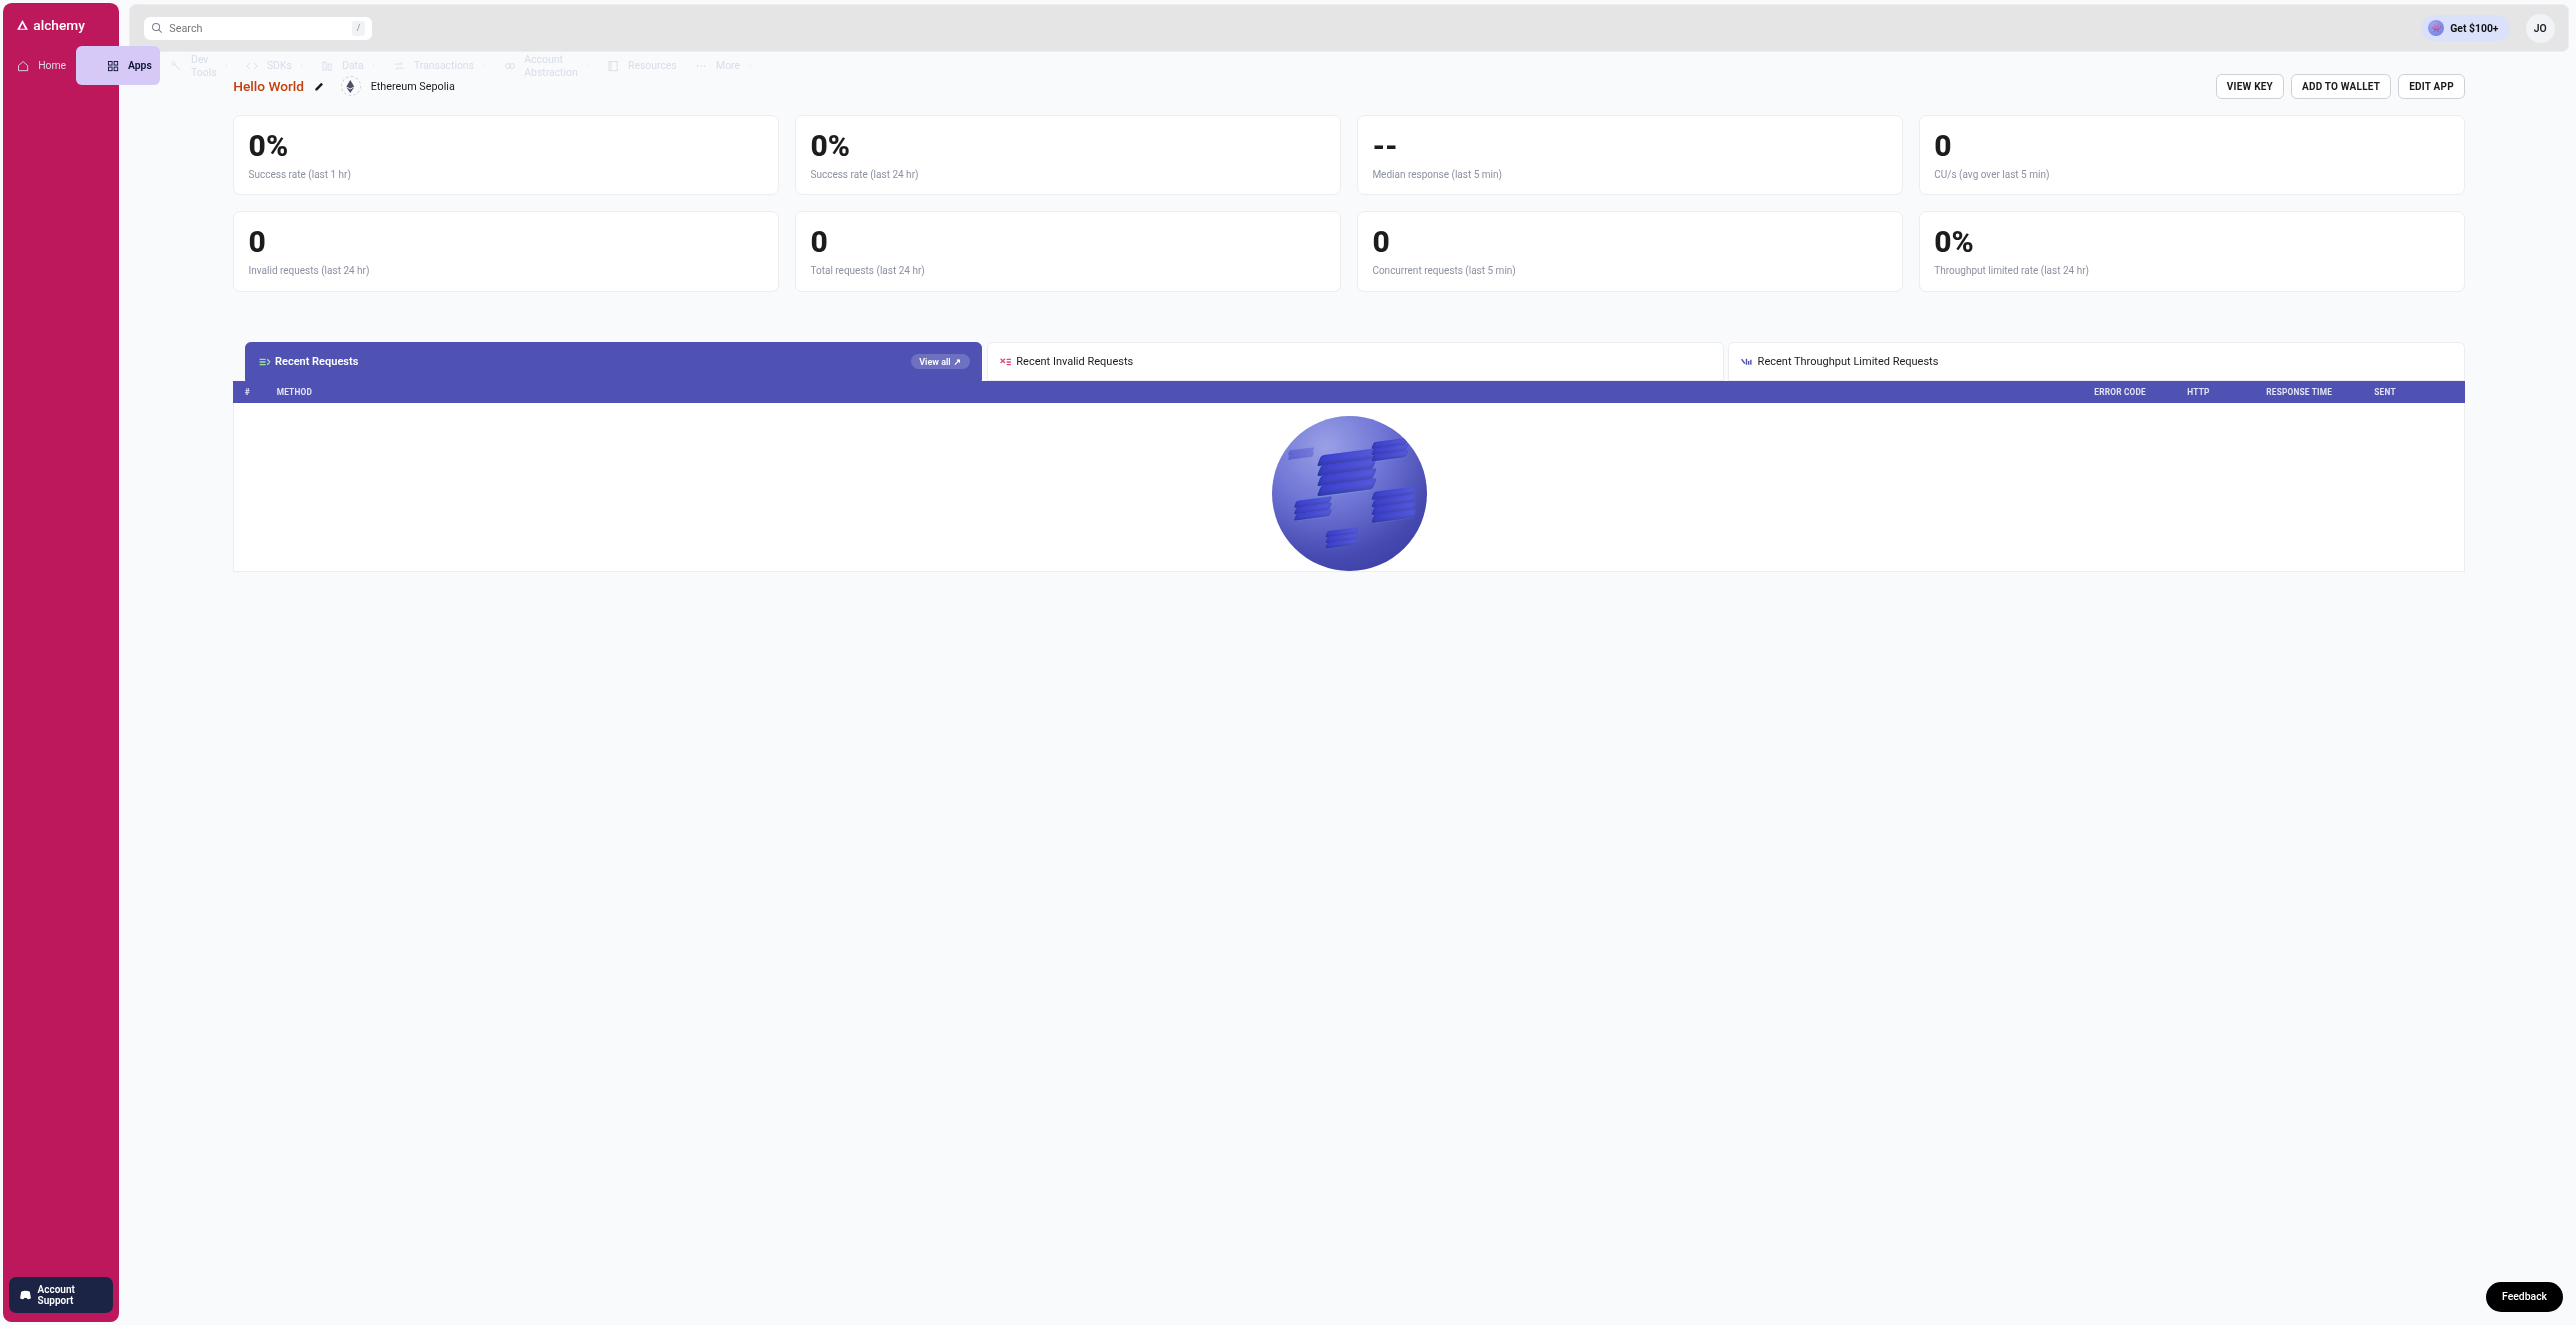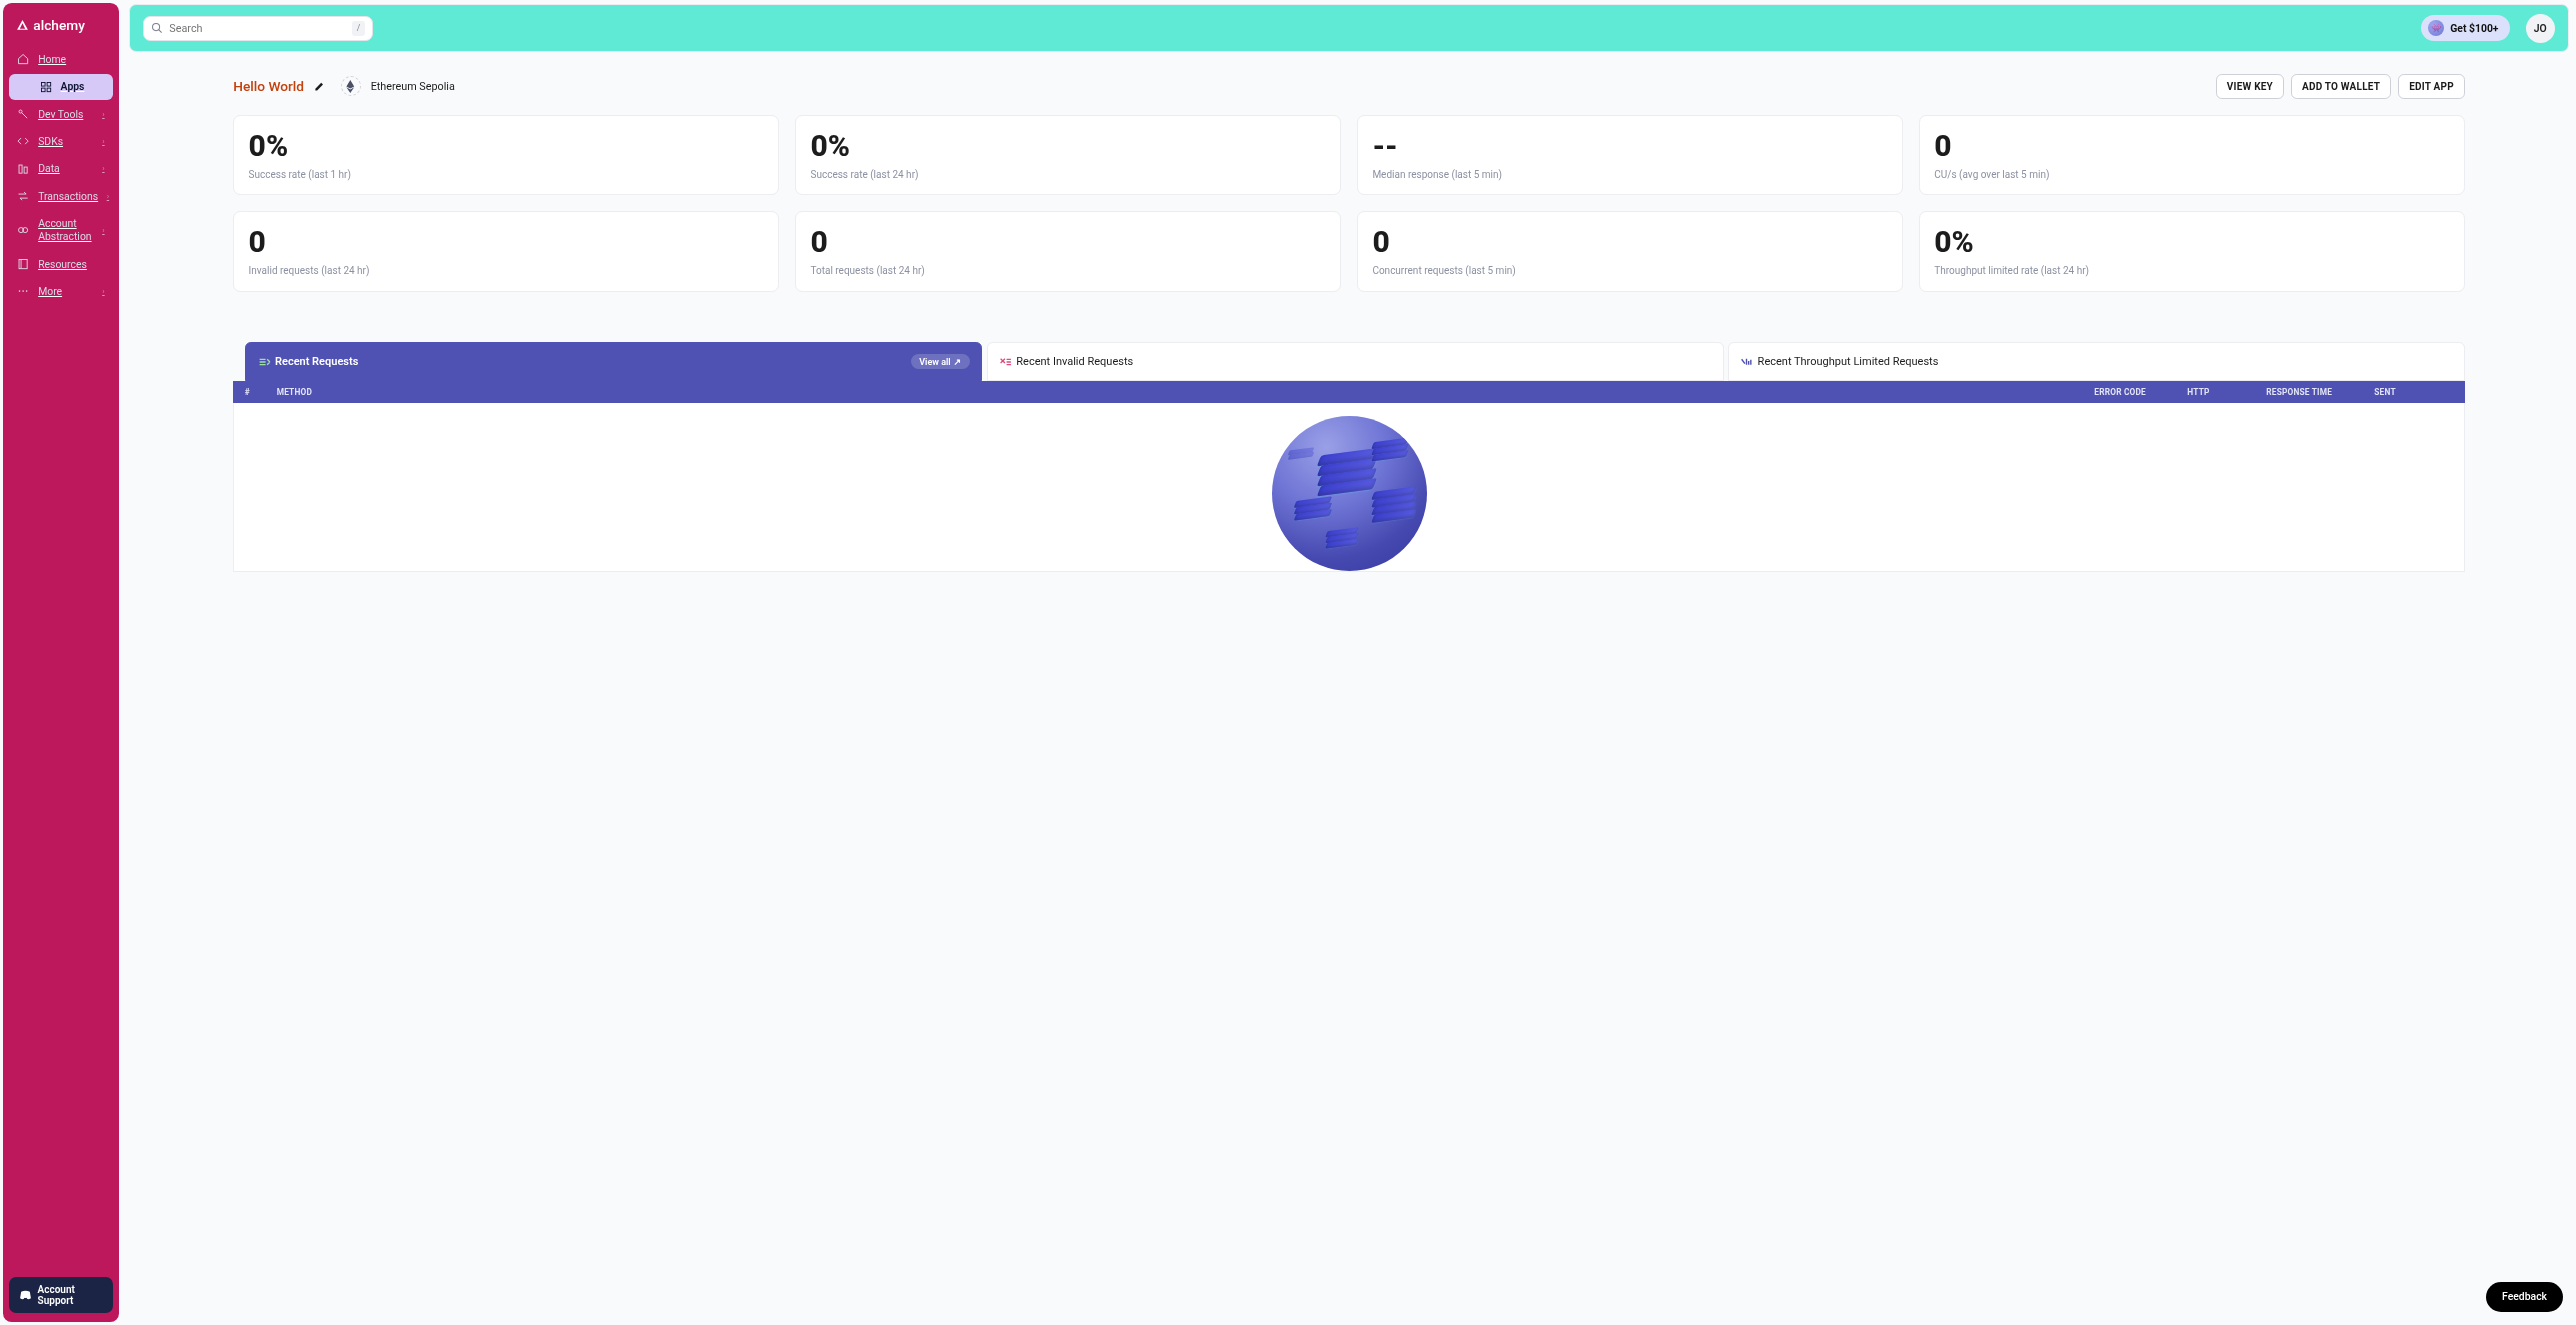--- a/index.html
+++ b/index.html
@@ -2,30 +2,30 @@
 <html style="font-size:11.5px"><head>
 <meta charset="utf-8">
 <style>
 * { margin: 0; padding: 0; box-sizing: border-box; font-family: -apple-system, BlinkMacSystemFont, 'Segoe UI', Roboto, sans-serif; }
 body { background: #f9fafc; display: flex; height: 100vh; overflow: hidden; }
 
 
 .sidebar { width: 116px; background: #be185d; border-radius: 8.6px; margin: 3px; display: flex; flex-direction: column; color: #fff; padding: 8.6px 5.8px; position: relative; }
 .logo { display: flex; align-items: center; gap: 4.3px; padding: 5.8px 7.2px 13px 7.2px; font-size: 13.7px; font-weight: 500; }
 .logo-icon { font-size: 13px; }
-.nav { display: flex; flex-direction: column; gap: 1.4px; text-decoration: underline; }
+.nav { display: flex; flex-direction: row; gap: 1.4px; }
 .nav-item { display: flex; align-items: center; gap: 8.6px; padding: 6.5px 8.6px; border-radius: 5.8px; cursor: pointer; font-size: 10.4px; color: #d9dde8; position: relative; }
 .nav-item.active { background: #d6c9f7; color: #0c1330; font-weight: 600; padding-left: 31px; }
 .nav-item .chev { margin-left: auto; font-size: 8px; opacity: 0.55; }
 .nav-icon { width: 12.2px; height: 12.2px; display: inline-flex; align-items: center; justify-content: center; }
 .discord-btn { margin-top: auto; background: #1b2445; border-radius: 7.2px; padding: 7.2px 10px; display: flex; align-items: center; gap: 5.8px; font-size: 10px; font-weight: 600; cursor: pointer; }
 
 
 .main { flex: 1; display: flex; flex-direction: column; overflow: auto; padding: 4.3px 7.2px 0 7.2px; }
-.topbar { background: #5eead4; border: 0.7px solid #ececf1; border-radius: 7.2px; padding: 8.6px 13px; display: flex; align-items: center; gap: 7.2px; }
+.topbar { background: #e5e5e5; border: 0.7px solid #ececf1; border-radius: 7.2px; padding: 8.6px 13px; display: flex; align-items: center; gap: 7.2px; }
 .search-wrap { display: flex; align-items: center; background: #fff; border: 0.7px solid #e4e4eb; border-radius: 7.2px; padding: 4.3px 7.2px; width: 230px; }
 .search-wrap input { border: none; outline: none; font-size: 10.8px; flex: 1; margin-left: 5.8px; color: #555; }
 .slash-hint { background: #f1f2f6; border-radius: 2.9px; width: 13px; height: 14.4px; display:flex; align-items:center; justify-content:center; font-size: 8.6px; color: #888; }
 .spacer { flex: 1; }
 .reward-pill { background: #dbe1fb; border-radius: 17px; padding: 5px 11.5px 5px 7.2px; display: flex; align-items: center; gap: 5.8px; font-size: 10.4px; font-weight: 700; color: #111; cursor:pointer; }
 .reward-emoji { display:inline-flex; width:16px; height:16px; background: radial-gradient(circle at 30% 30%, #9ea8f0,#7178d6); border-radius:50%; align-items:center; justify-content:center; font-size:8.6px; }
 .avatar { width: 29px; height: 29px; border-radius: 50%; background: #f2f3f6; display: flex; align-items: center; justify-content: center; font-weight: 600; font-size: 10.4px; color: #222; margin-left: 8.6px; cursor:pointer; }
 
 .content { padding: 21.6px 104px 0 104px; }
 .app-header { display: flex; align-items: center; gap: 10px; margin-bottom: 16px; }

